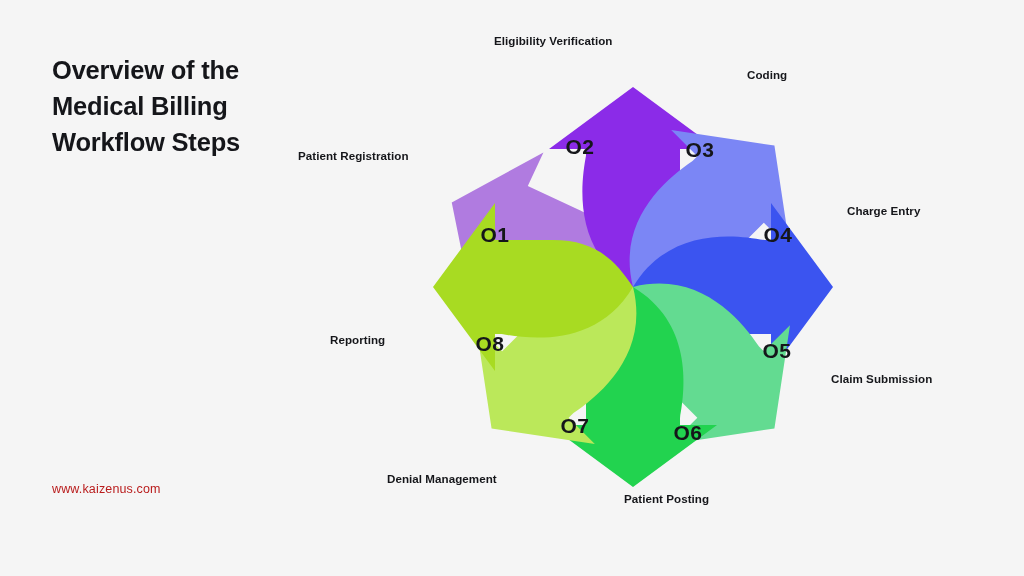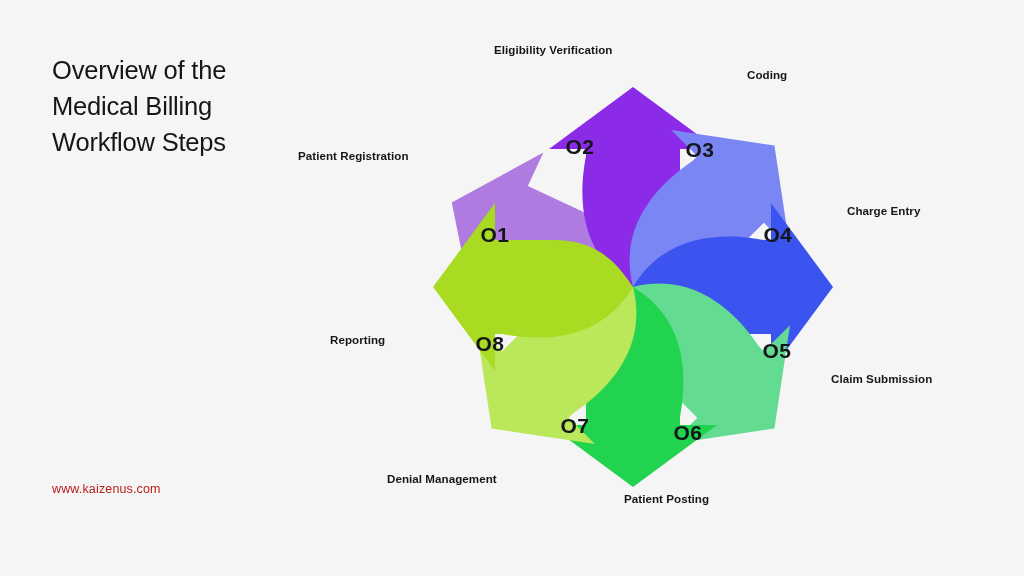--- a/index.html
+++ b/index.html
@@ -20,21 +20,21 @@
     left: 0; top: 0;
     width: 1024px;
     height: 576px;
   }
   .title {
     position: absolute;
     left: 52px;
     top: 52px;
     width: 300px;
     font-size: 25.5px;
-    font-weight: normal;
+    font-weight: bold;
     line-height: 1.42;
     letter-spacing: -0.2px;
     color: #15161a;
     white-space: pre-line;
   }
   .footer-url {
     position: absolute;
     left: 52px;
     top: 482px;
     font-size: 12.5px;
@@ -102,21 +102,21 @@
         <text x="778" y="236" class="arrow-num" text-anchor="middle" dominant-baseline="middle">O4</text>
         <text x="777" y="352" class="arrow-num" text-anchor="middle" dominant-baseline="middle">O5</text>
         <text x="688" y="434" class="arrow-num" text-anchor="middle" dominant-baseline="middle">O6</text>
         <text x="575" y="427" class="arrow-num" text-anchor="middle" dominant-baseline="middle">O7</text>
         <text x="490" y="345" class="arrow-num" text-anchor="middle" dominant-baseline="middle">O8</text>
       </g>
   </svg>
 
   <div id="labels-layer">
       <div class="step-label" style="left: 298px; top: 149px;">Patient Registration</div>
-      <div class="step-label" style="left: 494px; top: 43px;">Eligibility Verification</div>
+      <div class="step-label" style="left: 494px; top: 34px;">Eligibility Verification</div>
       <div class="step-label" style="left: 747px; top: 68px;">Coding</div>
       <div class="step-label" style="left: 847px; top: 204px;">Charge Entry</div>
       <div class="step-label" style="left: 831px; top: 372px;">Claim Submission</div>
       <div class="step-label" style="left: 624px; top: 492px;">Patient Posting</div>
       <div class="step-label" style="left: 387px; top: 472px;">Denial Management</div>
       <div class="step-label" style="left: 294px; top: 333px; margin-left: 36px;">Reporting</div>
     </div>
 
   <div class="footer-url">www.kaizenus.com</div>
 </div>

